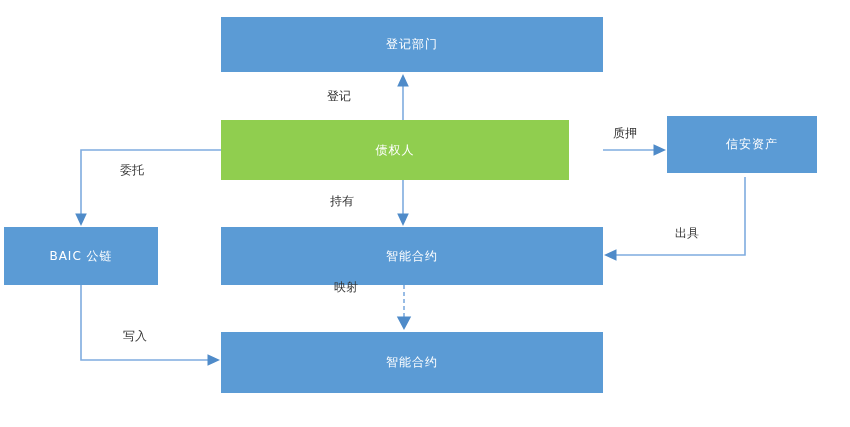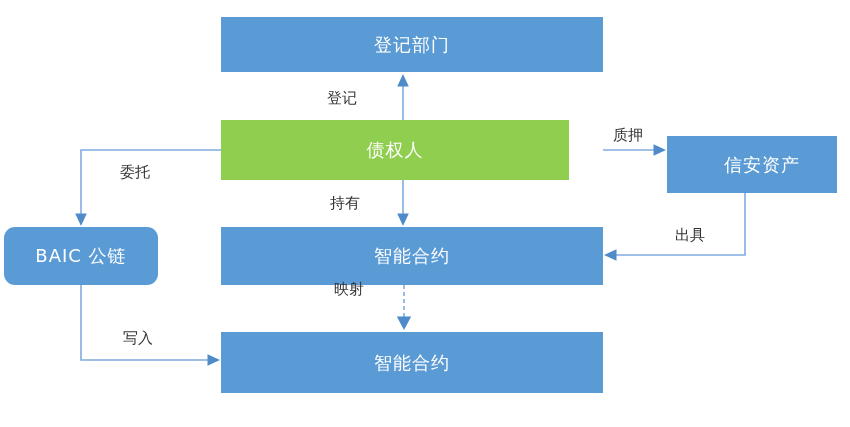--- a/index.html
+++ b/index.html
@@ -40,29 +40,29 @@
   .edge-head {
     fill: var(--arrow-head);
     stroke: none;
   }
   .node {
     position: absolute;
     display: flex;
     align-items: center;
     justify-content: center;
     color: var(--node-text);
-    font-size: 18px;
+    font-size: 12px;
     letter-spacing: 1px;
     background: var(--box-blue);
   }
   .node.green { background: var(--box-green); }
   .edge-label {
     position: absolute;
     color: var(--edge-text);
-    font-size: 15px;
+    font-size: 12px;
     line-height: 1.1;
     white-space: nowrap;
   }
 </style>
 </head>
 <body>
 
 <div class="canvas">
 
   <svg class="edges-layer" viewBox="0 0 850 427" xmlns="http://www.w3.org/2000/svg">
@@ -90,25 +90,25 @@
   </svg>
 
   <div class="node" style="left:221px; top:17px; width:382px; height:55px;">
     <span>登记部门</span>
   </div>
 
   <div class="node green" style="left:221px; top:120px; width:348px; height:60px;">
     <span>债权人</span>
   </div>
 
-  <div class="node" style="left:667px; top:136px; width:170px; height:57px;padding-left:20px;">
+  <div class="node" style="left:667px; top:116px; width:150px; height:57px;padding-left:20px;">
     <span>信安资产</span>
   </div>
 
-  <div class="node" style="left:4px; top:227px; width:154px; height:58px;border-radius:11px;">
+  <div class="node" style="left:4px; top:227px; width:154px; height:58px;">
     <span>BAIC 公链</span>
   </div>
 
   <div class="node" style="left:221px; top:227px; width:382px; height:58px;">
     <span>智能合约</span>
   </div>
 
   <div class="node" style="left:221px; top:332px; width:382px; height:61px;">
     <span>智能合约</span>
   </div>

